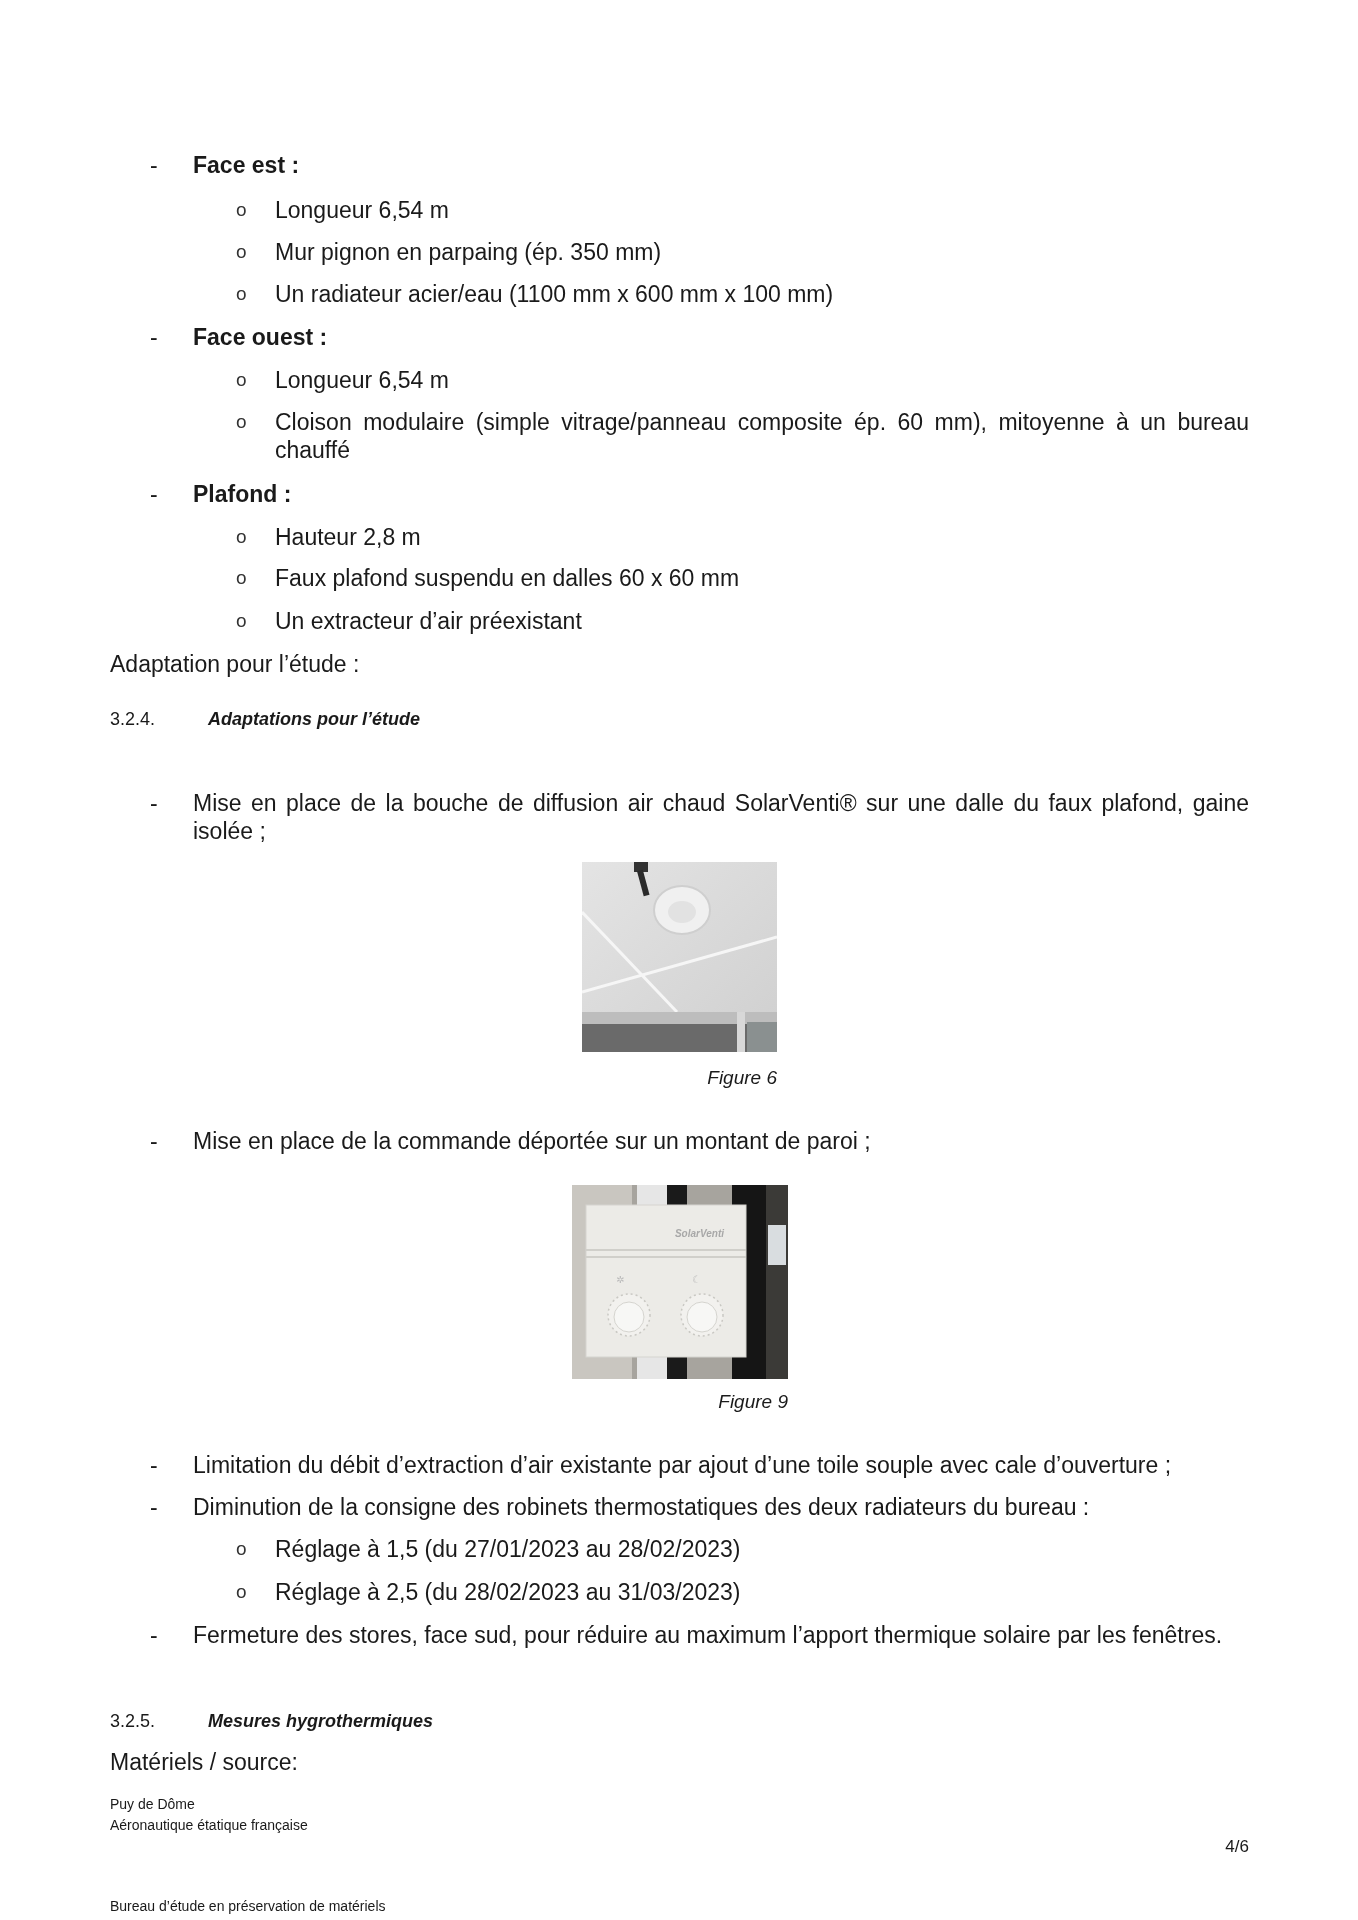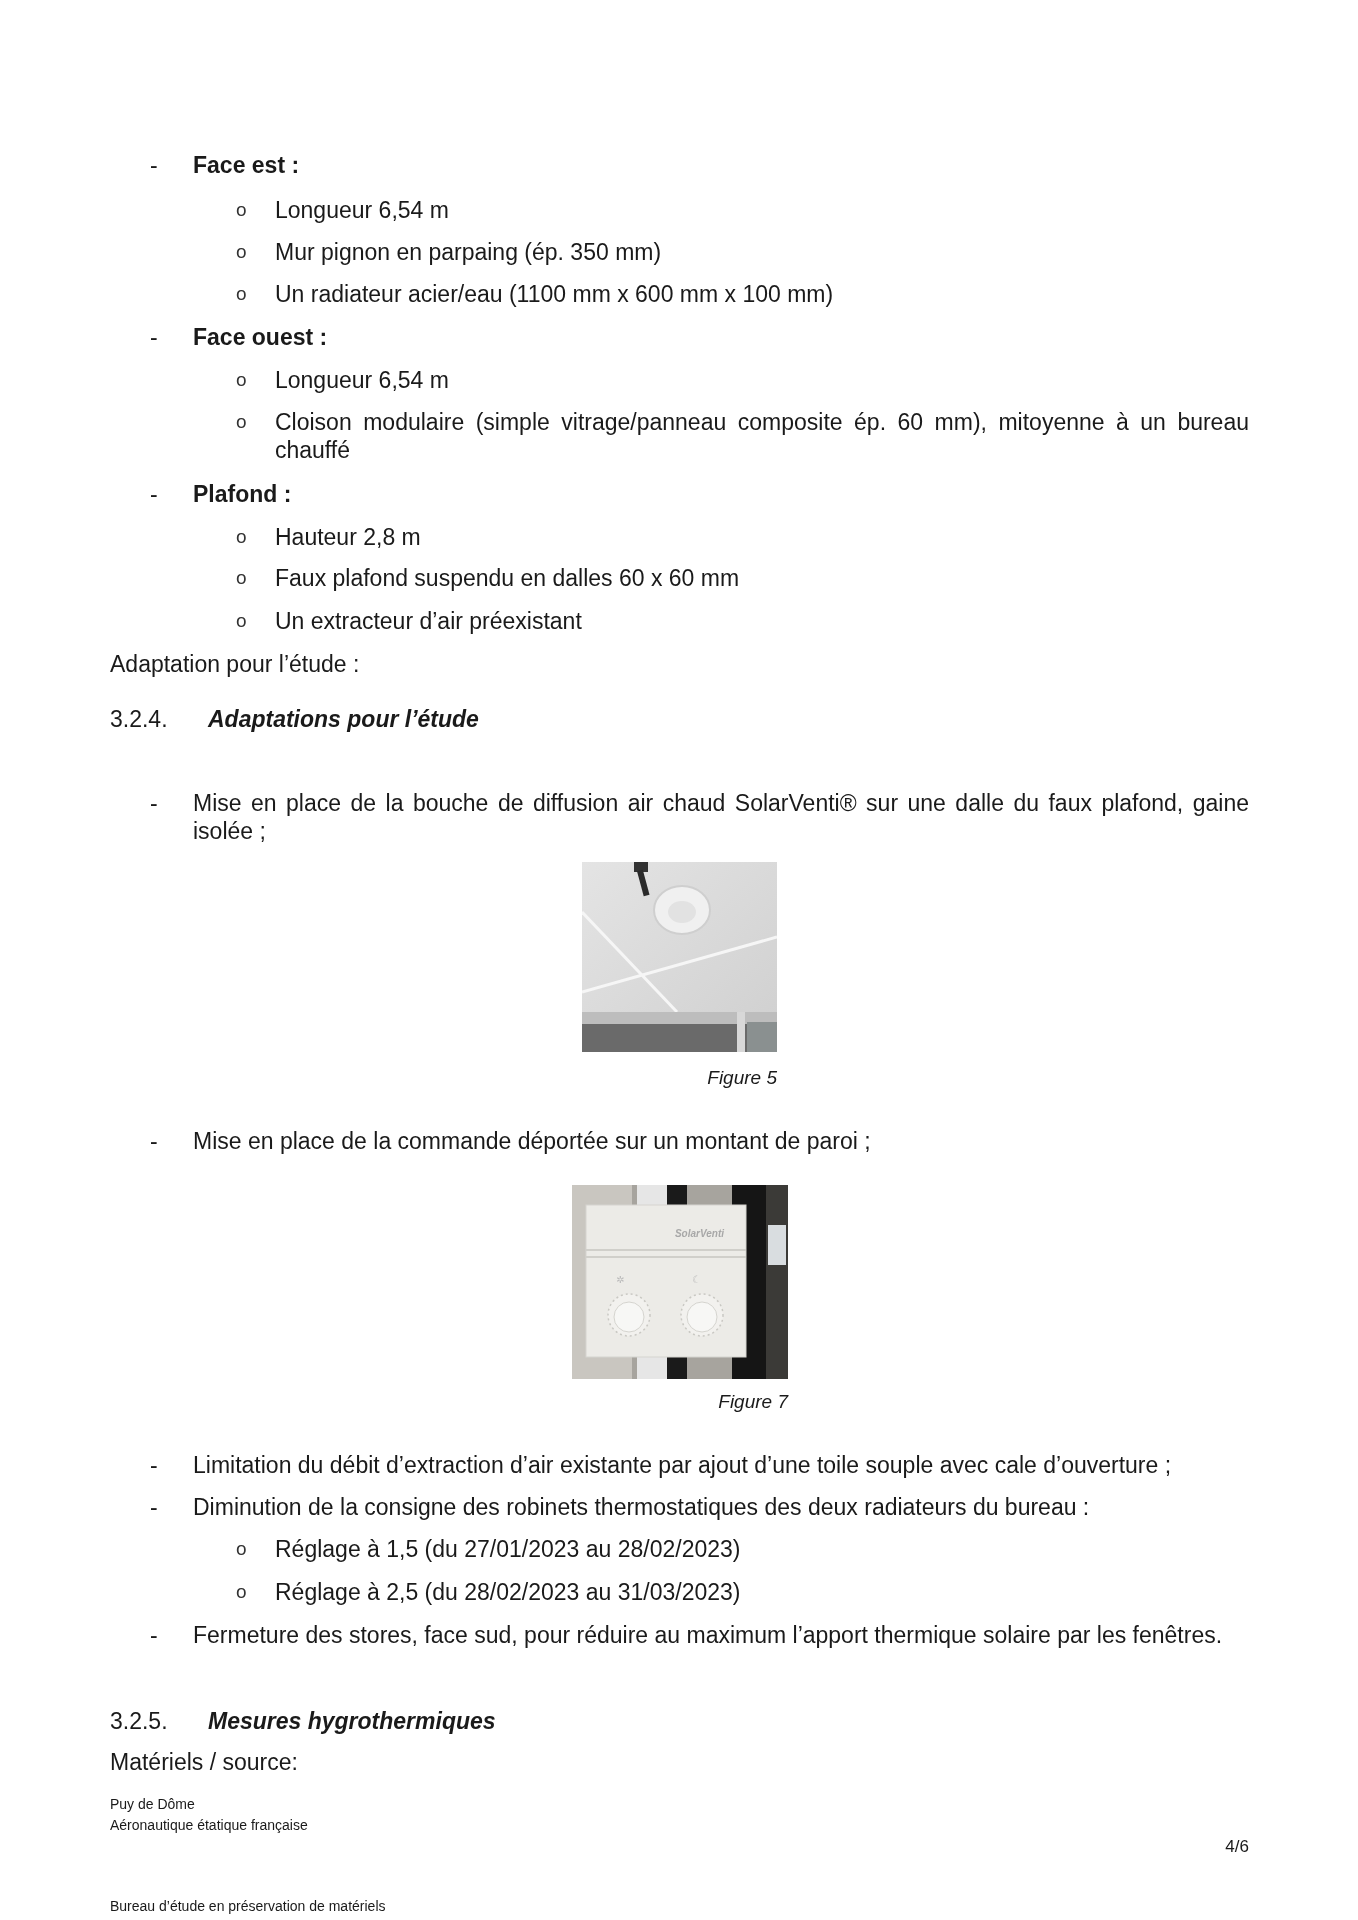--- a/index.html
+++ b/index.html
@@ -6,21 +6,21 @@
   body { width:1358px; height:1920px; position:relative; overflow:hidden;
          font-family:"Liberation Sans", sans-serif; color:#1a1a1a; }
   .ln { position:absolute; font-size:23px; line-height:28px; white-space:nowrap; }
   .dash { position:absolute; left:150px; font-size:23px; line-height:28px; }
   .bul { position:absolute; left:236px; font-size:19px; line-height:28px; color:#333; }
   .t1 { left:193px; }
   .t2 { left:275px; }
   .m0 { left:110px; }
   .b { font-weight:bold;text-align:center; }
   .just { white-space:normal; text-align:justify; text-align-last:left; }
-  .h { font-size:23px; }
+  .h { font-size:18px; }
   .h .num { display:inline-block; width:98px; }
   .h .ti { font-weight:bold; font-style:italic; }
   .fig { position:absolute; overflow:hidden; }
   .cap { position:absolute; font-size:19px; font-style:italic; line-height:24px; text-align:right; }
   .foot { position:absolute; left:110px; font-size:14px; line-height:21px; }
   .pg { position:absolute; right:109px; font-size:17px; line-height:21px; }
 </style>
 </head>
 <body>
 
@@ -72,21 +72,21 @@
     <rect x="0" y="150" width="195" height="12" fill="#bdbdbd"></rect>
     <rect x="0" y="162" width="195" height="28" fill="#6a6a6a"></rect>
     <rect x="155" y="150" width="8" height="40" fill="#d8d8d8"></rect>
     <rect x="165" y="160" width="30" height="30" fill="#8a9090"></rect>
     <rect x="52" y="0" width="14" height="10" fill="#333"></rect>
     <rect x="58" y="8" width="6" height="26" fill="#2a2a2a" transform="rotate(-15 61 20)"></rect>
     <ellipse cx="100" cy="48" rx="28" ry="24" fill="#f0f0f0" stroke="#cfcfcf" stroke-width="2"></ellipse>
     <ellipse cx="100" cy="50" rx="14" ry="11" fill="#e2e2e2"></ellipse>
   </svg>
 </div>
-<div class="cap" style="left:600px; top:1066px; width:177px;">Figure 5</div>
+<div class="cap" style="left:600px; top:1066px; width:177px;">Figure 6</div>
 
 <span class="dash" style="top:1127px">-</span>
 <span class="ln t1" style="top:1127px">Mise en place de la commande déportée sur un montant de paroi ;</span>
 
 <div class="fig" style="left:572px; top:1185px; width:216px; height:194px; background:#fdba74;">
   <svg width="216" height="194" viewBox="0 0 216 194">
     <rect width="216" height="194" fill="#a7a49e"></rect>
     <rect x="0" y="0" width="60" height="194" fill="#c9c6c0"></rect>
     <rect x="65" y="0" width="30" height="194" fill="#e6e6e6"></rect>
     <rect x="95" y="0" width="20" height="194" fill="#1a1a1a"></rect>
@@ -98,21 +98,21 @@
     <line x1="14" y1="72" x2="174" y2="72" stroke="#d0cfca" stroke-width="2"></line>
     <text x="152" y="52" text-anchor="end" font-family="Liberation Sans, sans-serif" font-style="italic" font-weight="bold" font-size="10" fill="#a8a8a8">SolarVenti</text>
     <circle cx="57" cy="130" r="21" fill="#f2f1ee" stroke="#c9c8c3" stroke-width="1.5" stroke-dasharray="2 3"></circle>
     <circle cx="57" cy="132" r="15" fill="#f7f7f5" stroke="#d5d4cf"></circle>
     <circle cx="130" cy="130" r="21" fill="#f2f1ee" stroke="#c9c8c3" stroke-width="1.5" stroke-dasharray="2 3"></circle>
     <circle cx="130" cy="132" r="15" fill="#f7f7f5" stroke="#d5d4cf"></circle>
     <text x="44" y="98" font-size="10" fill="#bbb" font-family="DejaVu Sans, sans-serif">✲</text>
     <text x="120" y="98" font-size="10" fill="#bbb" font-family="DejaVu Sans, sans-serif">☾</text>
   </svg>
 </div>
-<div class="cap" style="left:600px; top:1390px; width:188px;">Figure 7</div>
+<div class="cap" style="left:600px; top:1390px; width:188px;">Figure 9</div>
 
 <span class="dash" style="top:1451px">-</span>
 <span class="ln t1" style="top:1451px">Limitation du débit d’extraction d’air existante par ajout d’une toile souple avec cale d’ouverture ;</span>
 <span class="dash" style="top:1493px">-</span>
 <span class="ln t1" style="top:1493px">Diminution de la consigne des robinets thermostatiques des deux radiateurs du bureau :</span>
 <span class="bul" style="top:1535px">o</span>
 <span class="ln t2" style="top:1535px">Réglage à 1,5 (du 27/01/2023 au 28/02/2023)</span>
 <span class="bul" style="top:1578px">o</span>
 <span class="ln t2" style="top:1578px">Réglage à 2,5 (du 28/02/2023 au 31/03/2023)</span>
 <span class="dash" style="top:1621px">-</span>

